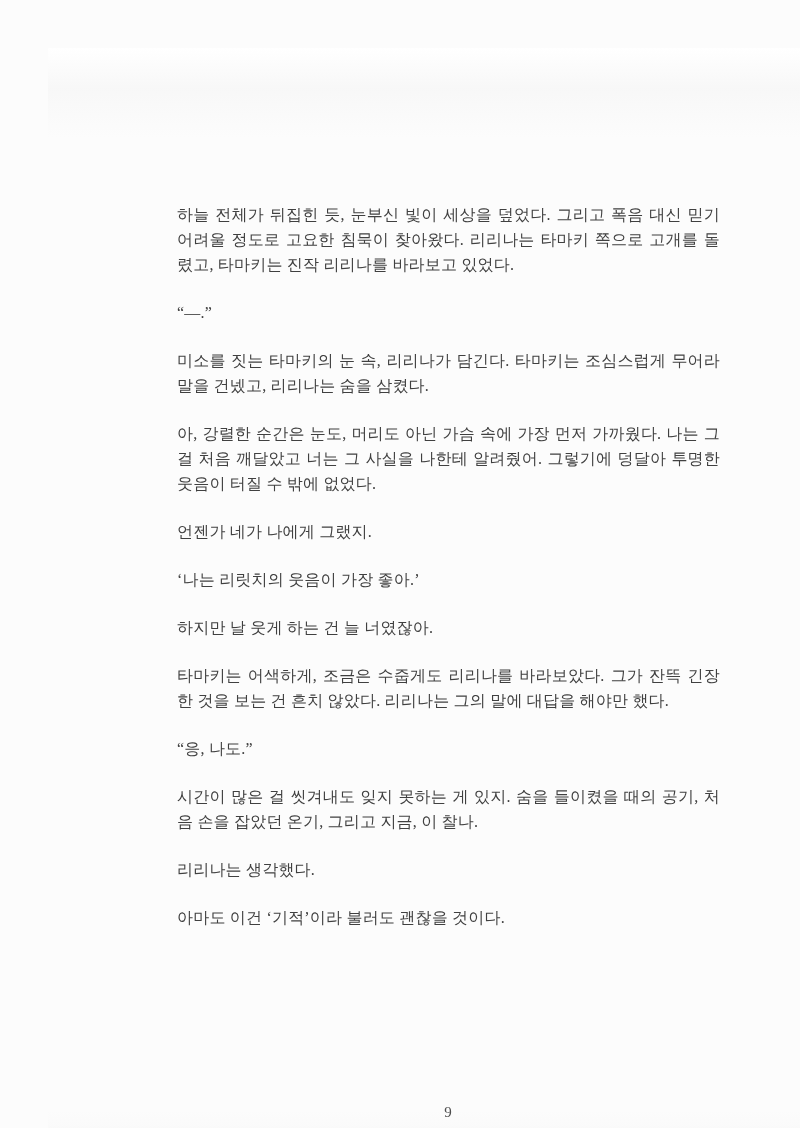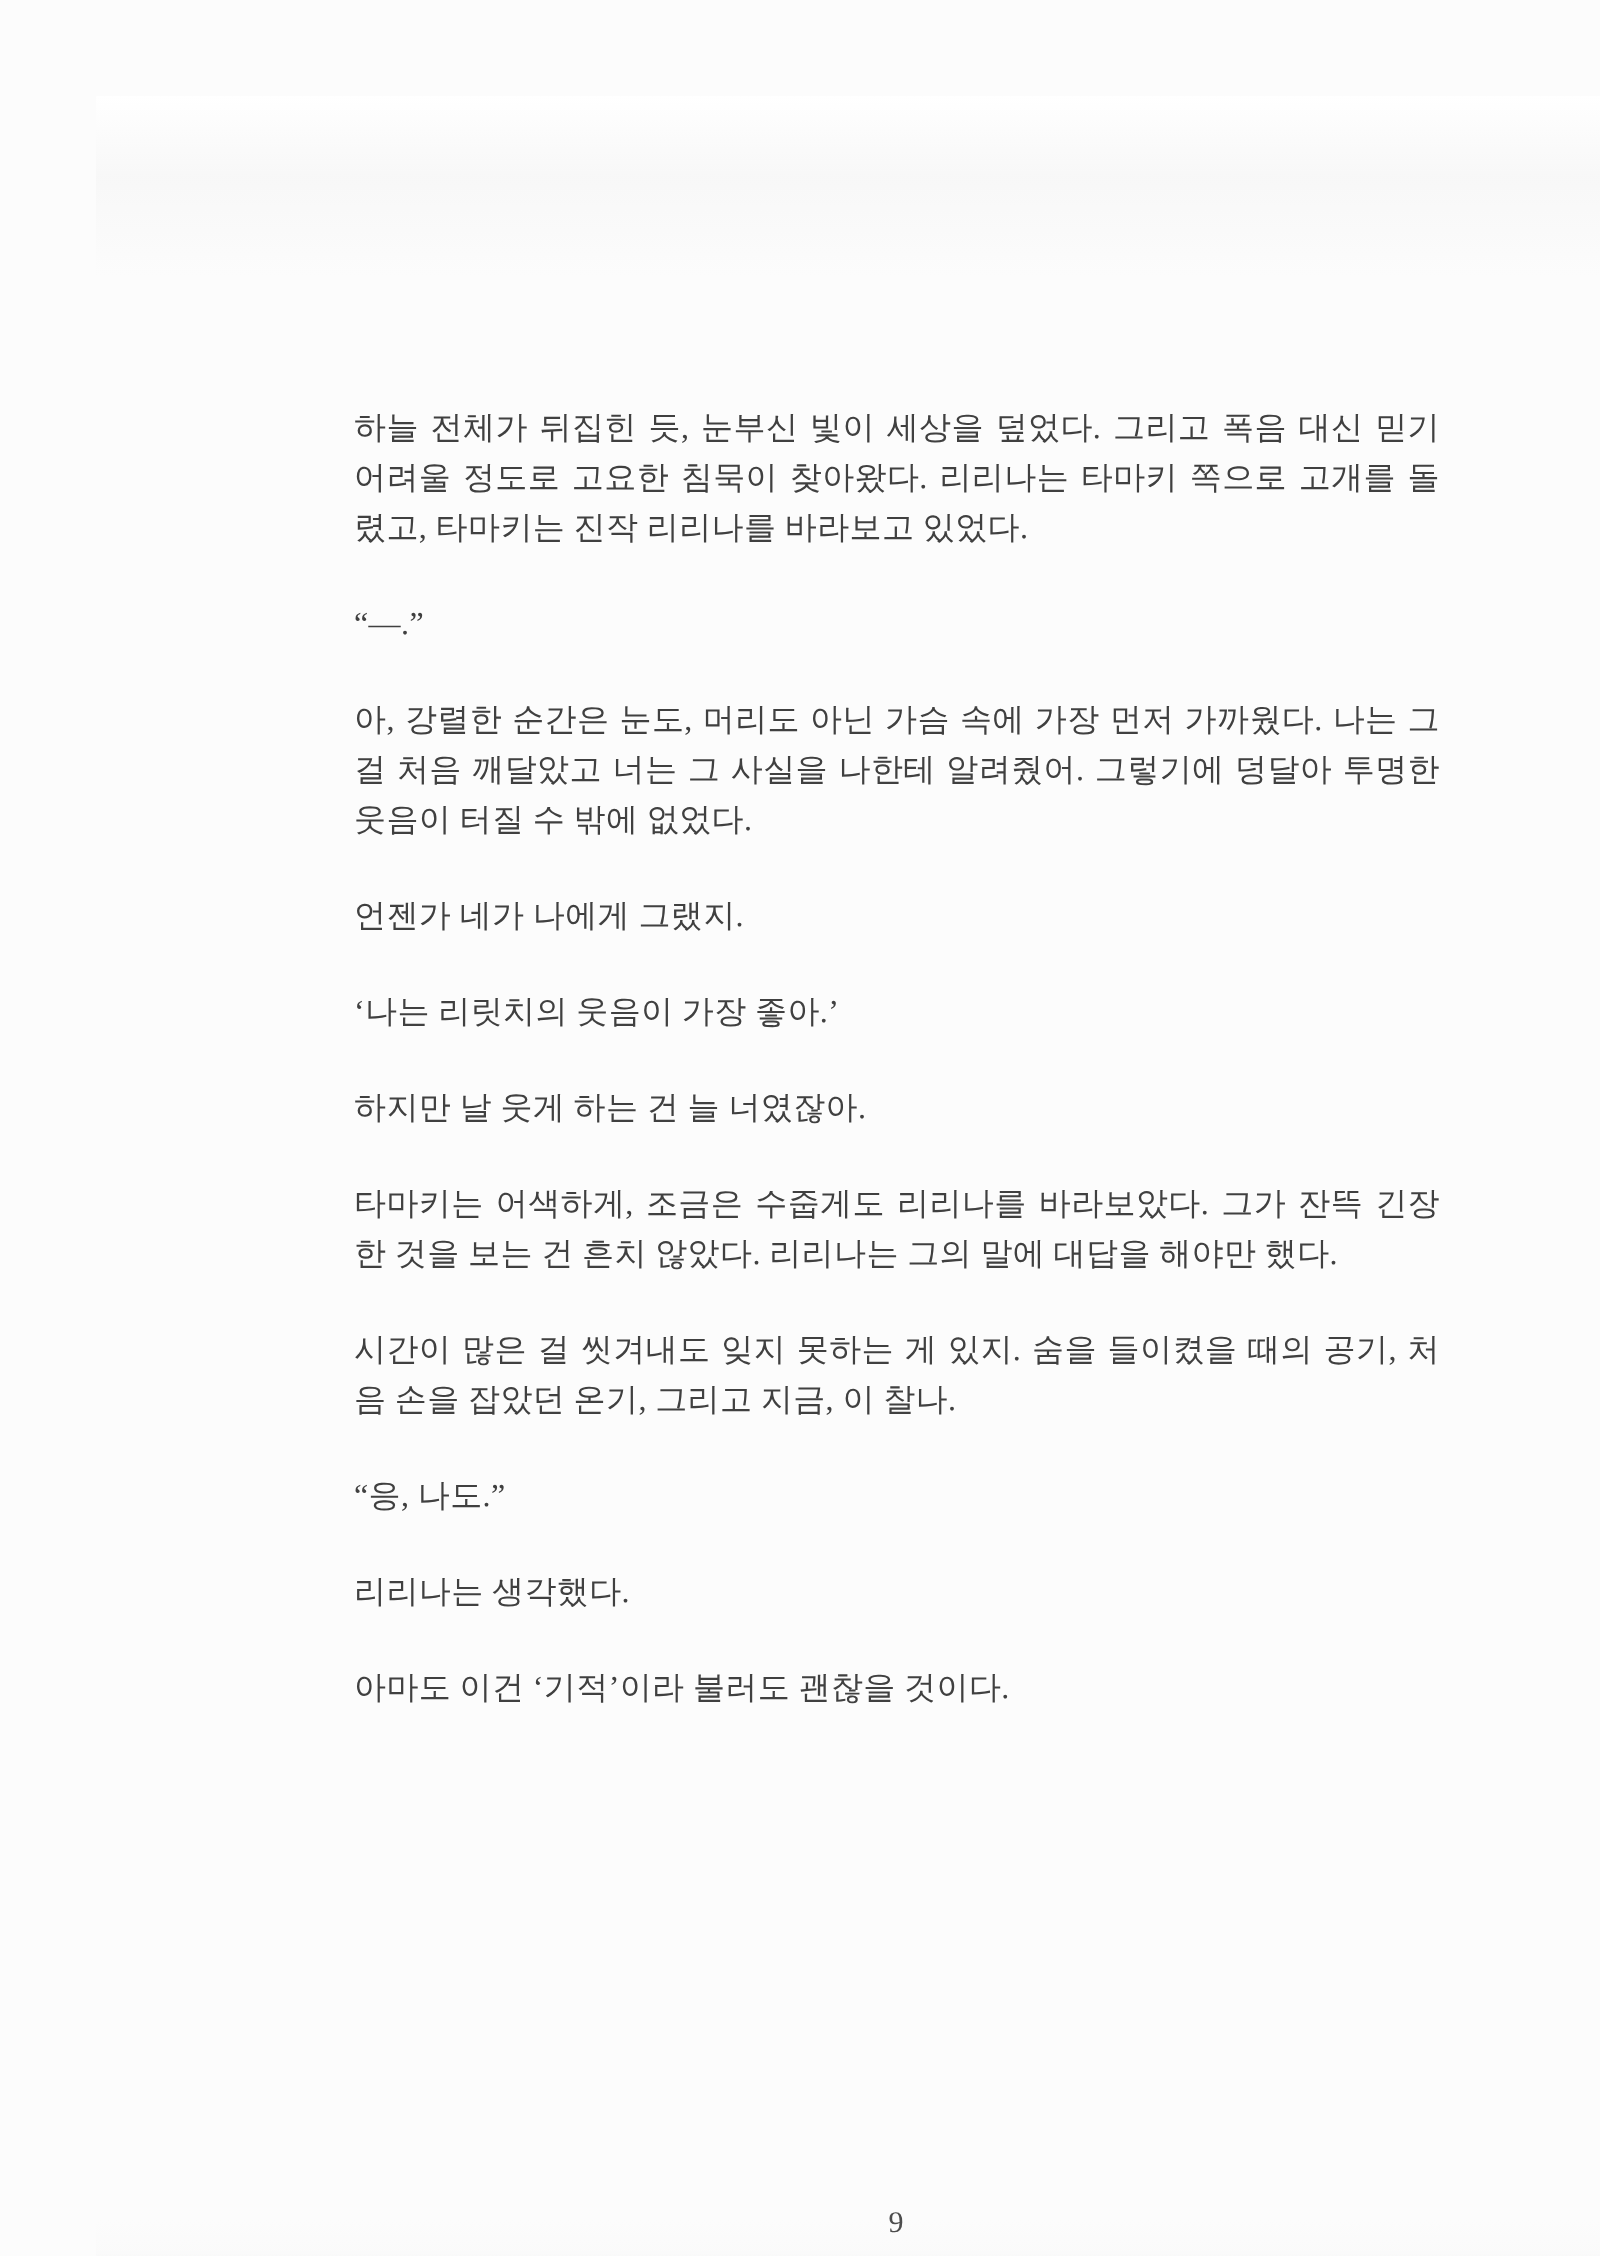--- a/index.html
+++ b/index.html
@@ -63,26 +63,27 @@
 </style>
 </head>
 <body>
 
 <div class="paper-texture-top"></div>
 <div class="paper-texture-bottom"></div>
 
 <div class="text-block">
   <p>하늘 전체가 뒤집힌 듯, 눈부신 빛이 세상을 덮었다. 그리고 폭음 대신 믿기 어려울 정도로 고요한 침묵이 찾아왔다. 리리나는 타마키 쪽으로 고개를 돌렸고, 타마키는 진작 리리나를 바라보고 있었다.</p>
   <p>“—.”</p>
+  <p>미소를 짓는 타마키의 눈 속, 리리나가 담긴다. 타마키는 조심스럽게 무어라 말을 건넸고, 리리나는 숨을 삼켰다.</p>
   <p>아, 강렬한 순간은 눈도, 머리도 아닌 가슴 속에 가장 먼저 가까웠다. 나는 그걸 처음 깨달았고 너는 그 사실을 나한테 알려줬어. 그렇기에 덩달아 투명한 웃음이 터질 수 밖에 없었다.</p>
   <p>언젠가 네가 나에게 그랬지.</p>
   <p>‘나는 리릿치의 웃음이 가장 좋아.’</p>
   <p>하지만 날 웃게 하는 건 늘 너였잖아.</p>
   <p>타마키는 어색하게, 조금은 수줍게도 리리나를 바라보았다. 그가 잔뜩 긴장한 것을 보는 건 흔치 않았다. 리리나는 그의 말에 대답을 해야만 했다.</p>
+  <p>“응, 나도.”</p>
   <p>시간이 많은 걸 씻겨내도 잊지 못하는 게 있지. 숨을 들이켰을 때의 공기, 처음 손을 잡았던 온기, 그리고 지금, 이 찰나.</p>
-  <p>“응, 나도.”</p>
   <p>리리나는 생각했다.</p>
   <p>아마도 이건 ‘기적’이라 불러도 괜찮을 것이다.</p>
 </div>
 
 <div class="page-footer">
   <span class="page-number">9</span>
 </div>
 
 </body></html>

